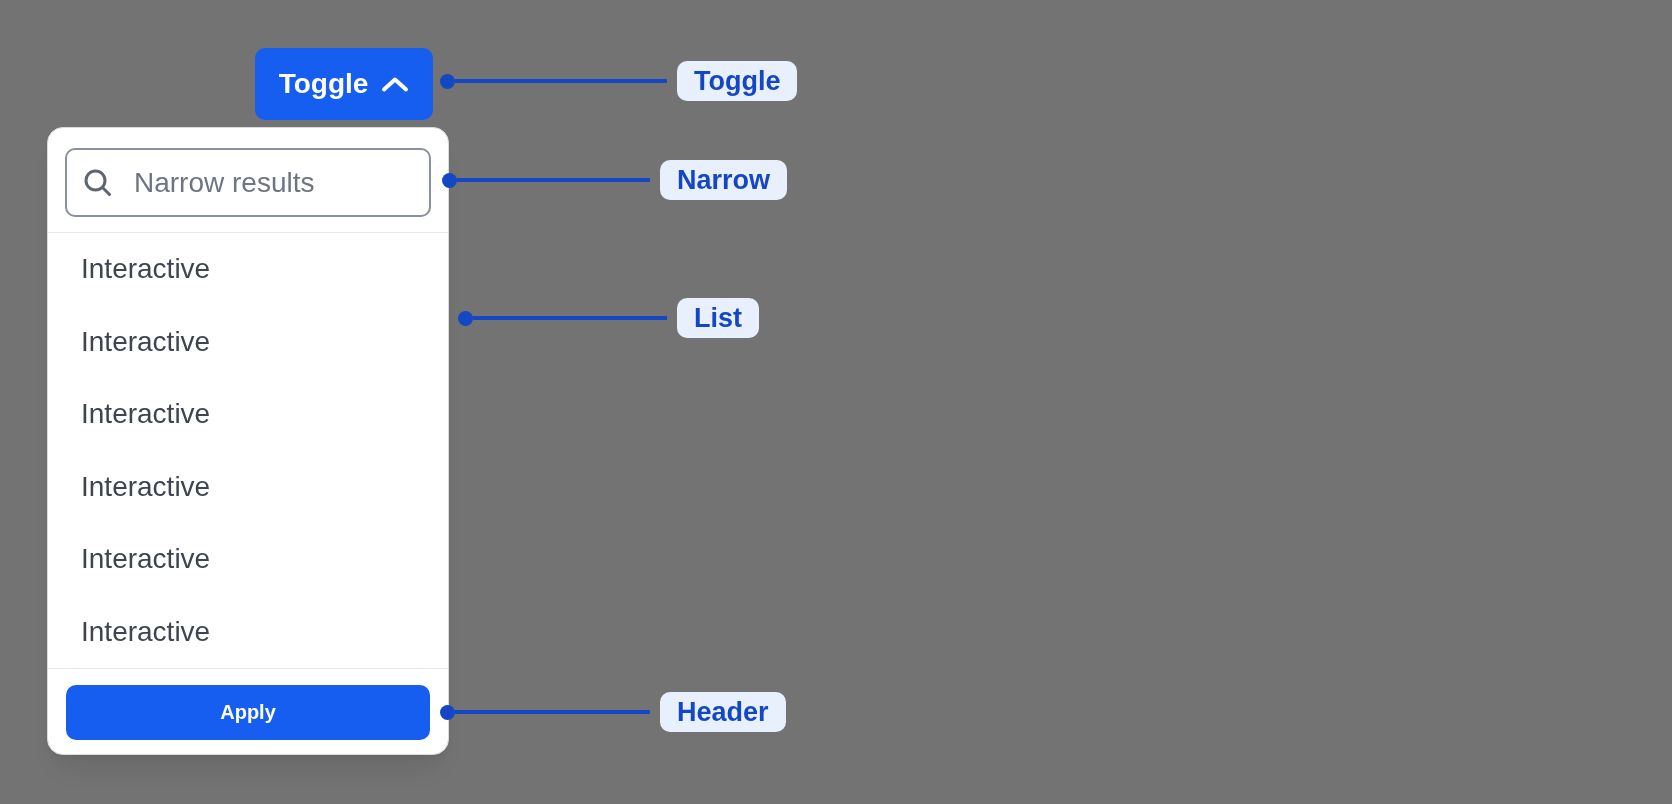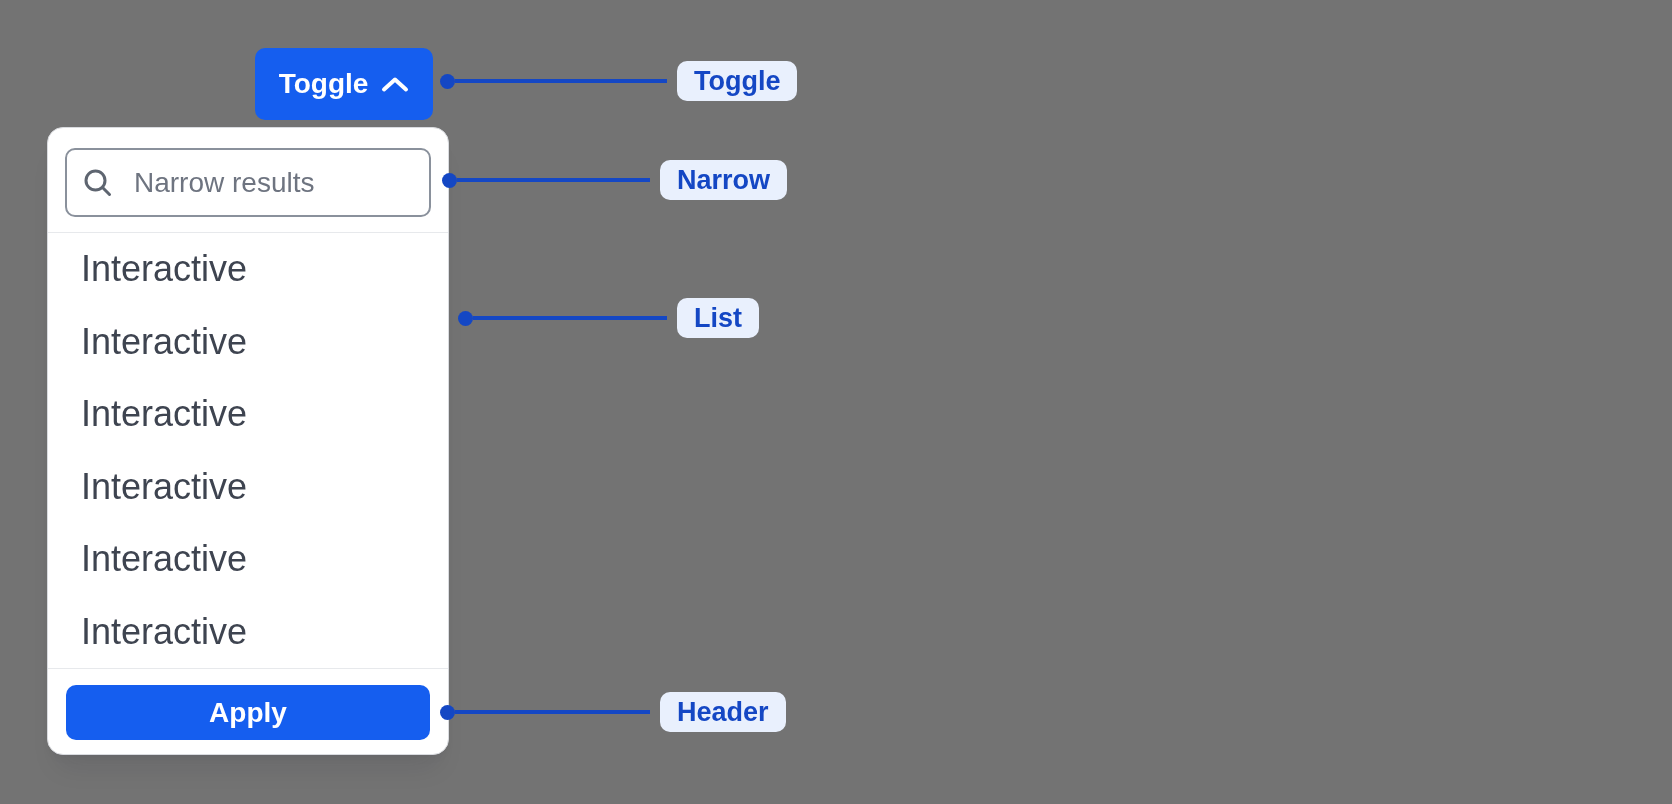--- a/index.html
+++ b/index.html
@@ -40,27 +40,27 @@
   .search-box svg{flex:0 0 auto;display:block;}
   .search-box input{
     flex:1;min-width:0;border:none;outline:none;background:transparent;
     font-family:"Liberation Sans",sans-serif;font-size:28px;color:#3F4551;padding-right:12px;
   }
   .search-box input::placeholder{color:var(--placeholder-text);opacity:1;}
 
   .panel-list{flex:1;display:flex;flex-direction:column;}
   .list-item{
     height:72.5px;display:flex;align-items:center;padding-left:33px;
-    font-size:36px;color:var(--list-text);cursor:pointer;
+    font-size:28px;color:var(--list-text);cursor:pointer;
   }
 
   .panel-footer{border-top:1.5px solid var(--divider);padding:16px 18px;}
   .apply-btn{
     width:100%;height:55px;border:none;border-radius:10px;background:var(--accent-blue);
-    color:#fff;font-size:28px;font-weight:600;font-family:"Liberation Sans",sans-serif;cursor:pointer;
+    color:#fff;font-size:20px;font-weight:600;font-family:"Liberation Sans",sans-serif;cursor:pointer;
     display:flex;align-items:center;justify-content:center;
   }
 
   
   .annotation{position:absolute;display:flex;align-items:center;height:40px;}
   .annotation .dot{width:15px;height:15px;border-radius:50%;background:var(--annotation-blue);flex:0 0 auto;}
   .annotation .line{height:3.5px;background:var(--annotation-blue);flex:0 0 auto;}
   .annotation .chip{
     margin-left:10px;background:var(--annotation-chip-bg);color:var(--annotation-blue);
     border-radius:10px;padding:0 17px;line-height:40px;font-size:27px;font-weight:600;white-space:nowrap;

